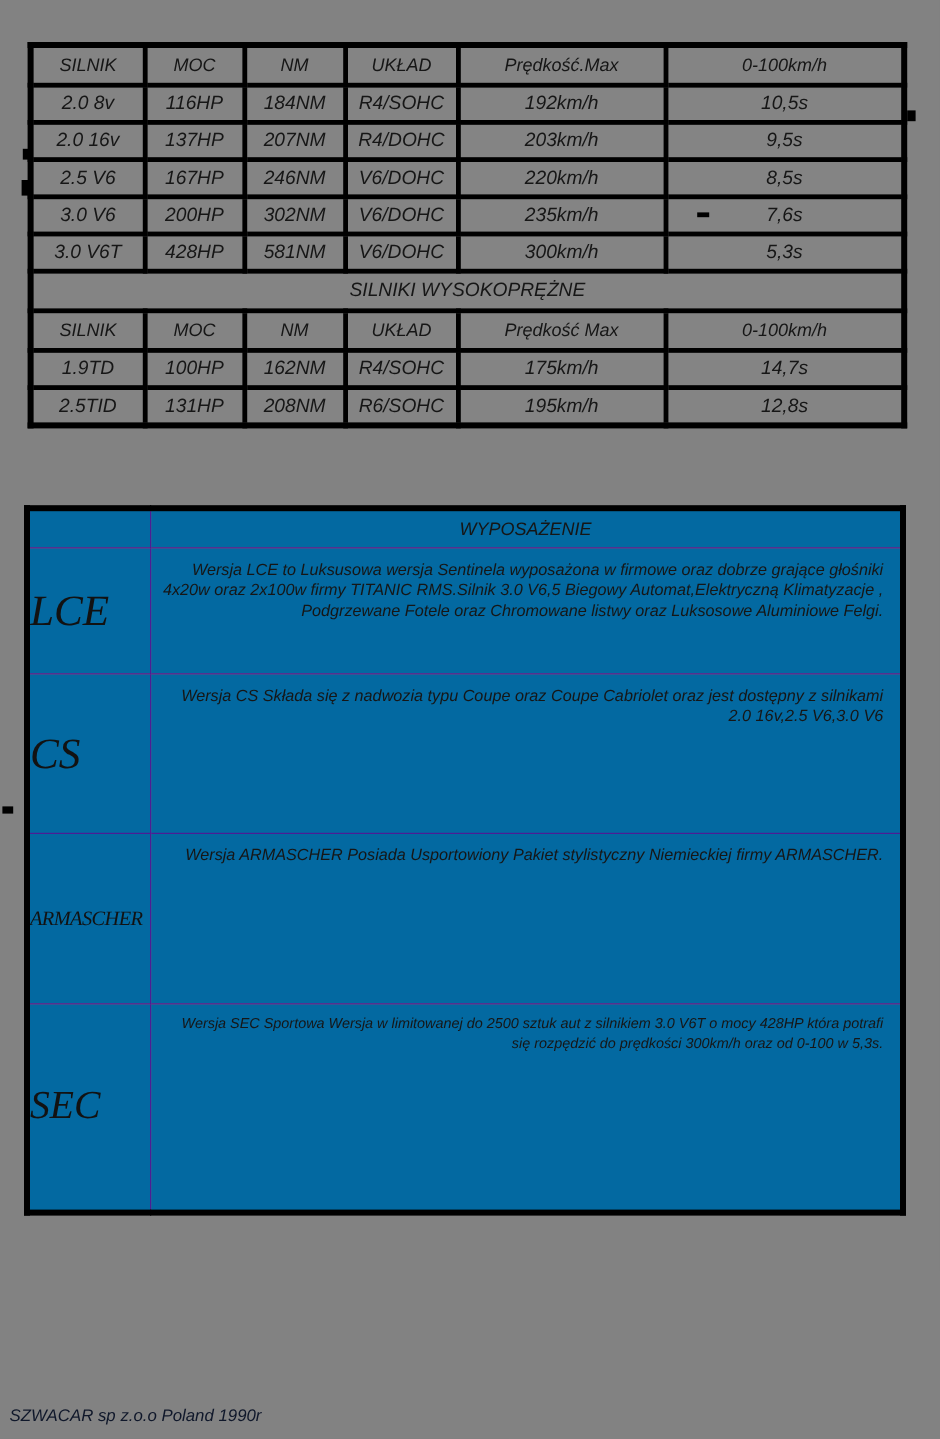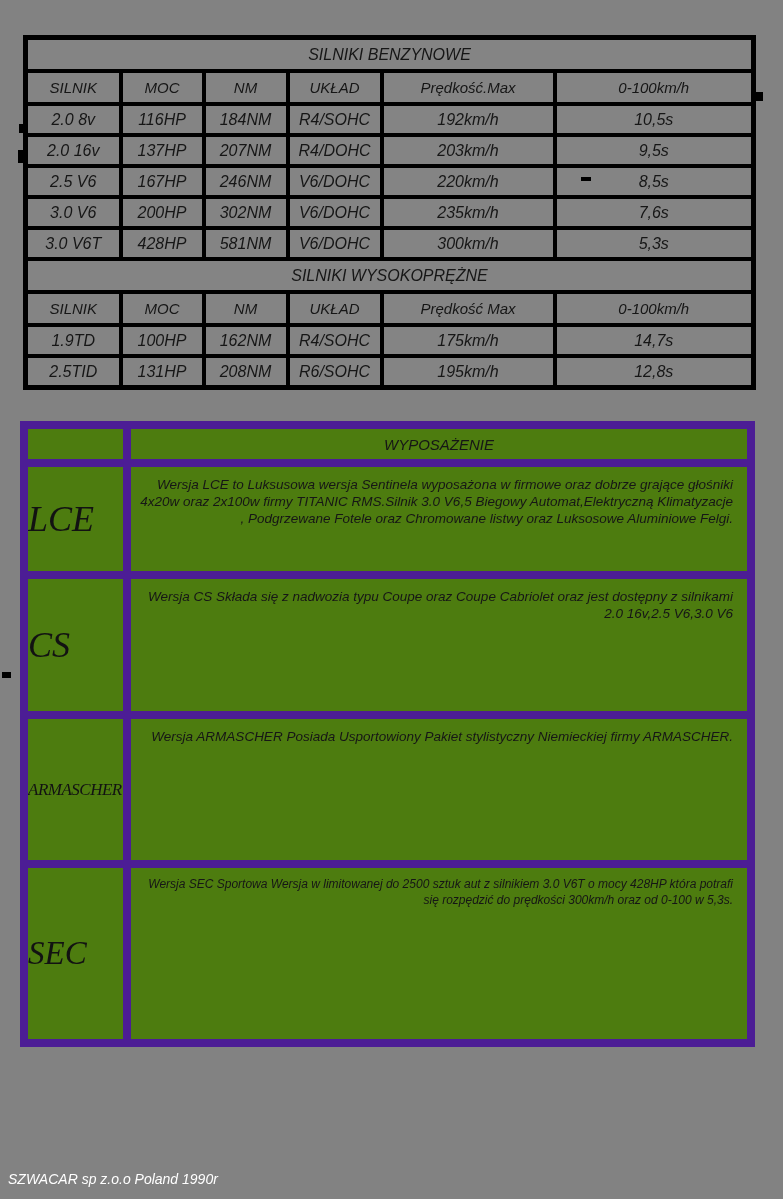--- a/index.html
+++ b/index.html
@@ -26,22 +26,22 @@
   #engines td.t-title{height:27px;font-size:16px;}
   #engines td.t-head {height:27px;font-size:15px;}
   #engines td.t-cell {height:25px;font-size:16px;}
 
   
   #equip{
     position:absolute;left:20px;top:421px;width:735px;
     border:5px solid #000;
   }
   #equip td{
-    border:8px solid #4c1d95;
-    background:#4d7c0f;
+    border:1px solid #4c1d95;
+    background:#0369a1;
     vertical-align:top;overflow:hidden;
   }
   #equip td.eq-title{height:28px;font-size:15px;text-align:center;vertical-align:middle;}
   #equip td.eq-corner{height:28px;}
   #equip td.eq-ver{
     text-align:left;vertical-align:middle;
     padding:0;color:#121212;font-family:Liberation Serif, serif;
   }
   #equip td.eq-desc{
     padding:9px 14px 0 7px;
@@ -55,21 +55,21 @@
   #equip tr:nth-child(5) td{height:162px;}
   #equip tr:nth-child(2) .eq-ver{font-size:36px;}
   #equip tr:nth-child(3) .eq-ver{font-size:36px;}
   #equip tr:nth-child(4) .eq-ver{font-size:17px;letter-spacing:-0.5px;}
   #equip tr:nth-child(5) .eq-ver{font-size:33px;}
   #equip tr:nth-child(5) .eq-desc{font-size:12px;line-height:1.3;}
 
   
   #footer{
     position:absolute;left:8px;top:1171px;
-    font-size:14px;color:#ffffff;
+    font-size:14px;color:#0f172a;
   }
 
   
   .artifact{position:absolute;background:#000;}
   #art1{left:19px;top:124px;width:5px;height:9px;}
   #art2{left:18px;top:150px;width:6px;height:13px;}
   #art3{left:756px;top:92px;width:7px;height:9px;}
   #art4{left:581px;top:177px;width:10px;height:4px;}
   #art5{left:2px; top:672px;width:9px;height:6px;}
 </style>
@@ -81,23 +81,20 @@
   <table id="engines">
     <colgroup>
       <col style="width:95px">
         <col style="width:83px">
         <col style="width:84px">
       <col style="width:94px">
         <col style="width:173px">
         <col>
     </colgroup>
     <tbody id="engines-body">
-        <tr>
-          <td class="t-title" colspan="6">SILNIKI BENZYNOWE</td>
-        </tr>
         <tr>
           <td class="t-head">SILNIK</td>
           <td class="t-head">MOC</td>
           <td class="t-head">NM</td>
           <td class="t-head">UKŁAD</td>
           <td class="t-head">Prędkość.Max</td>
           <td class="t-head">0-100km/h</td>
         </tr>
         <tr>
           <td class="t-cell">2.0 8v</td>

